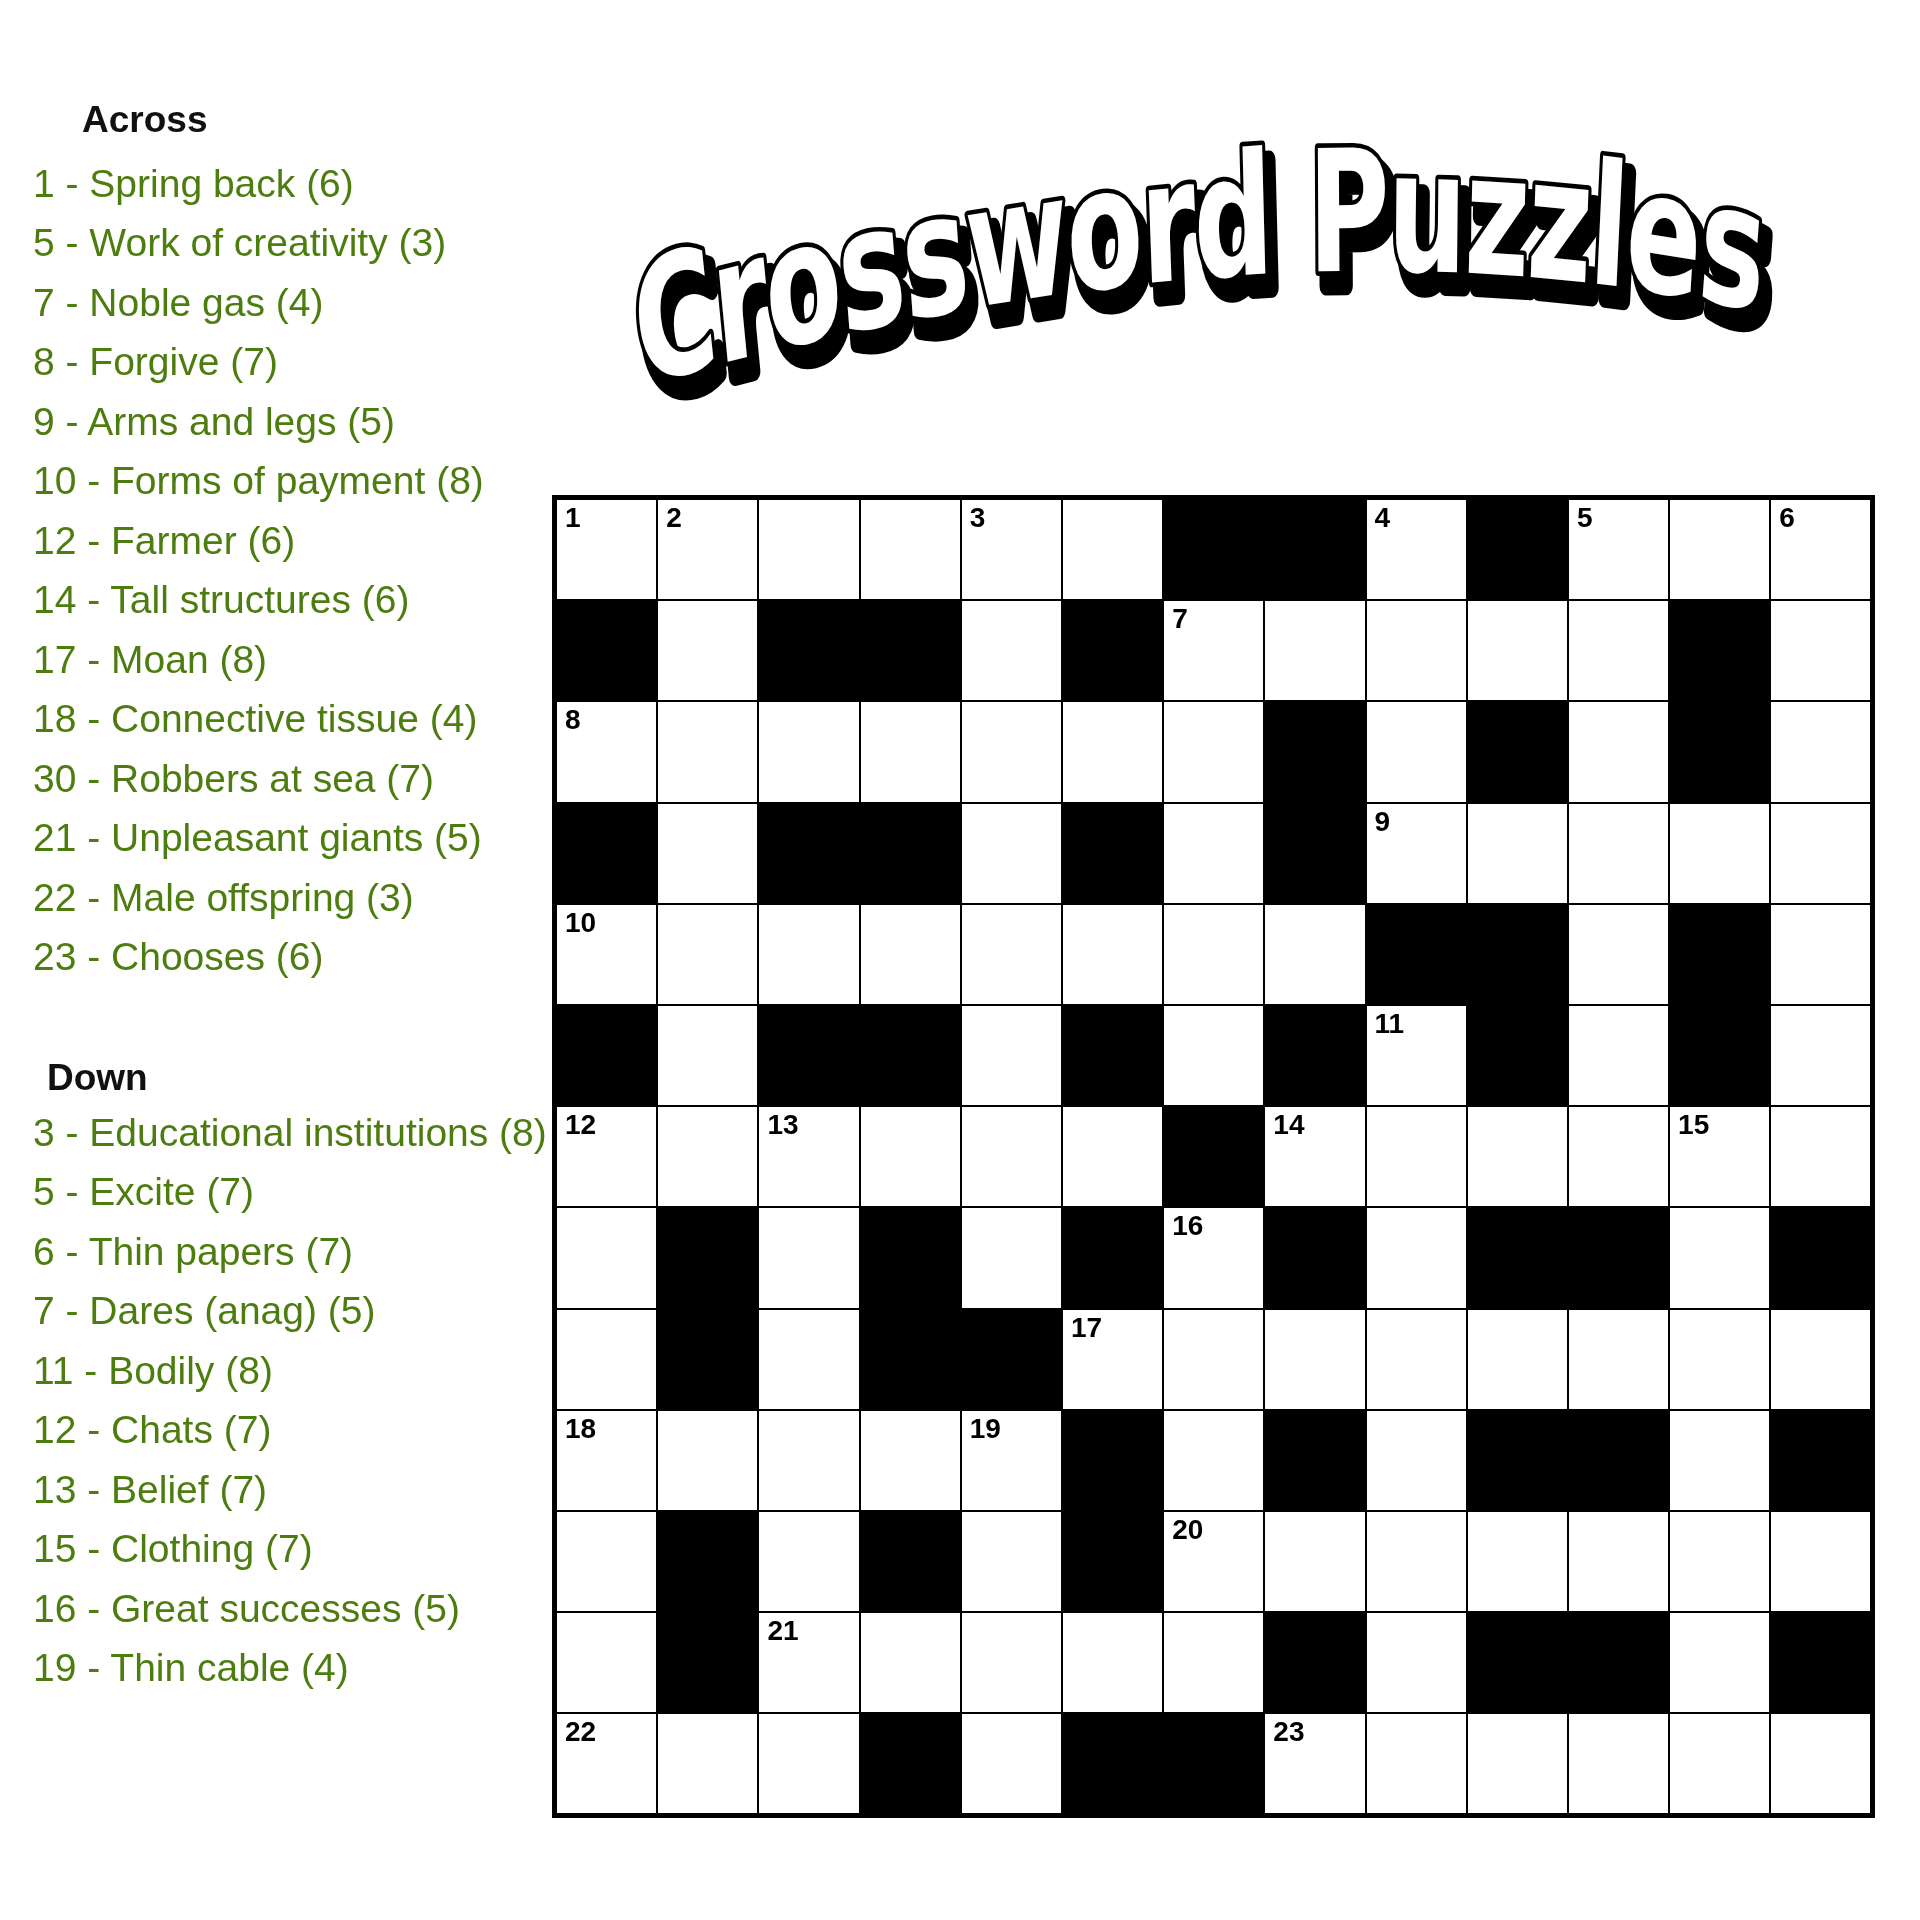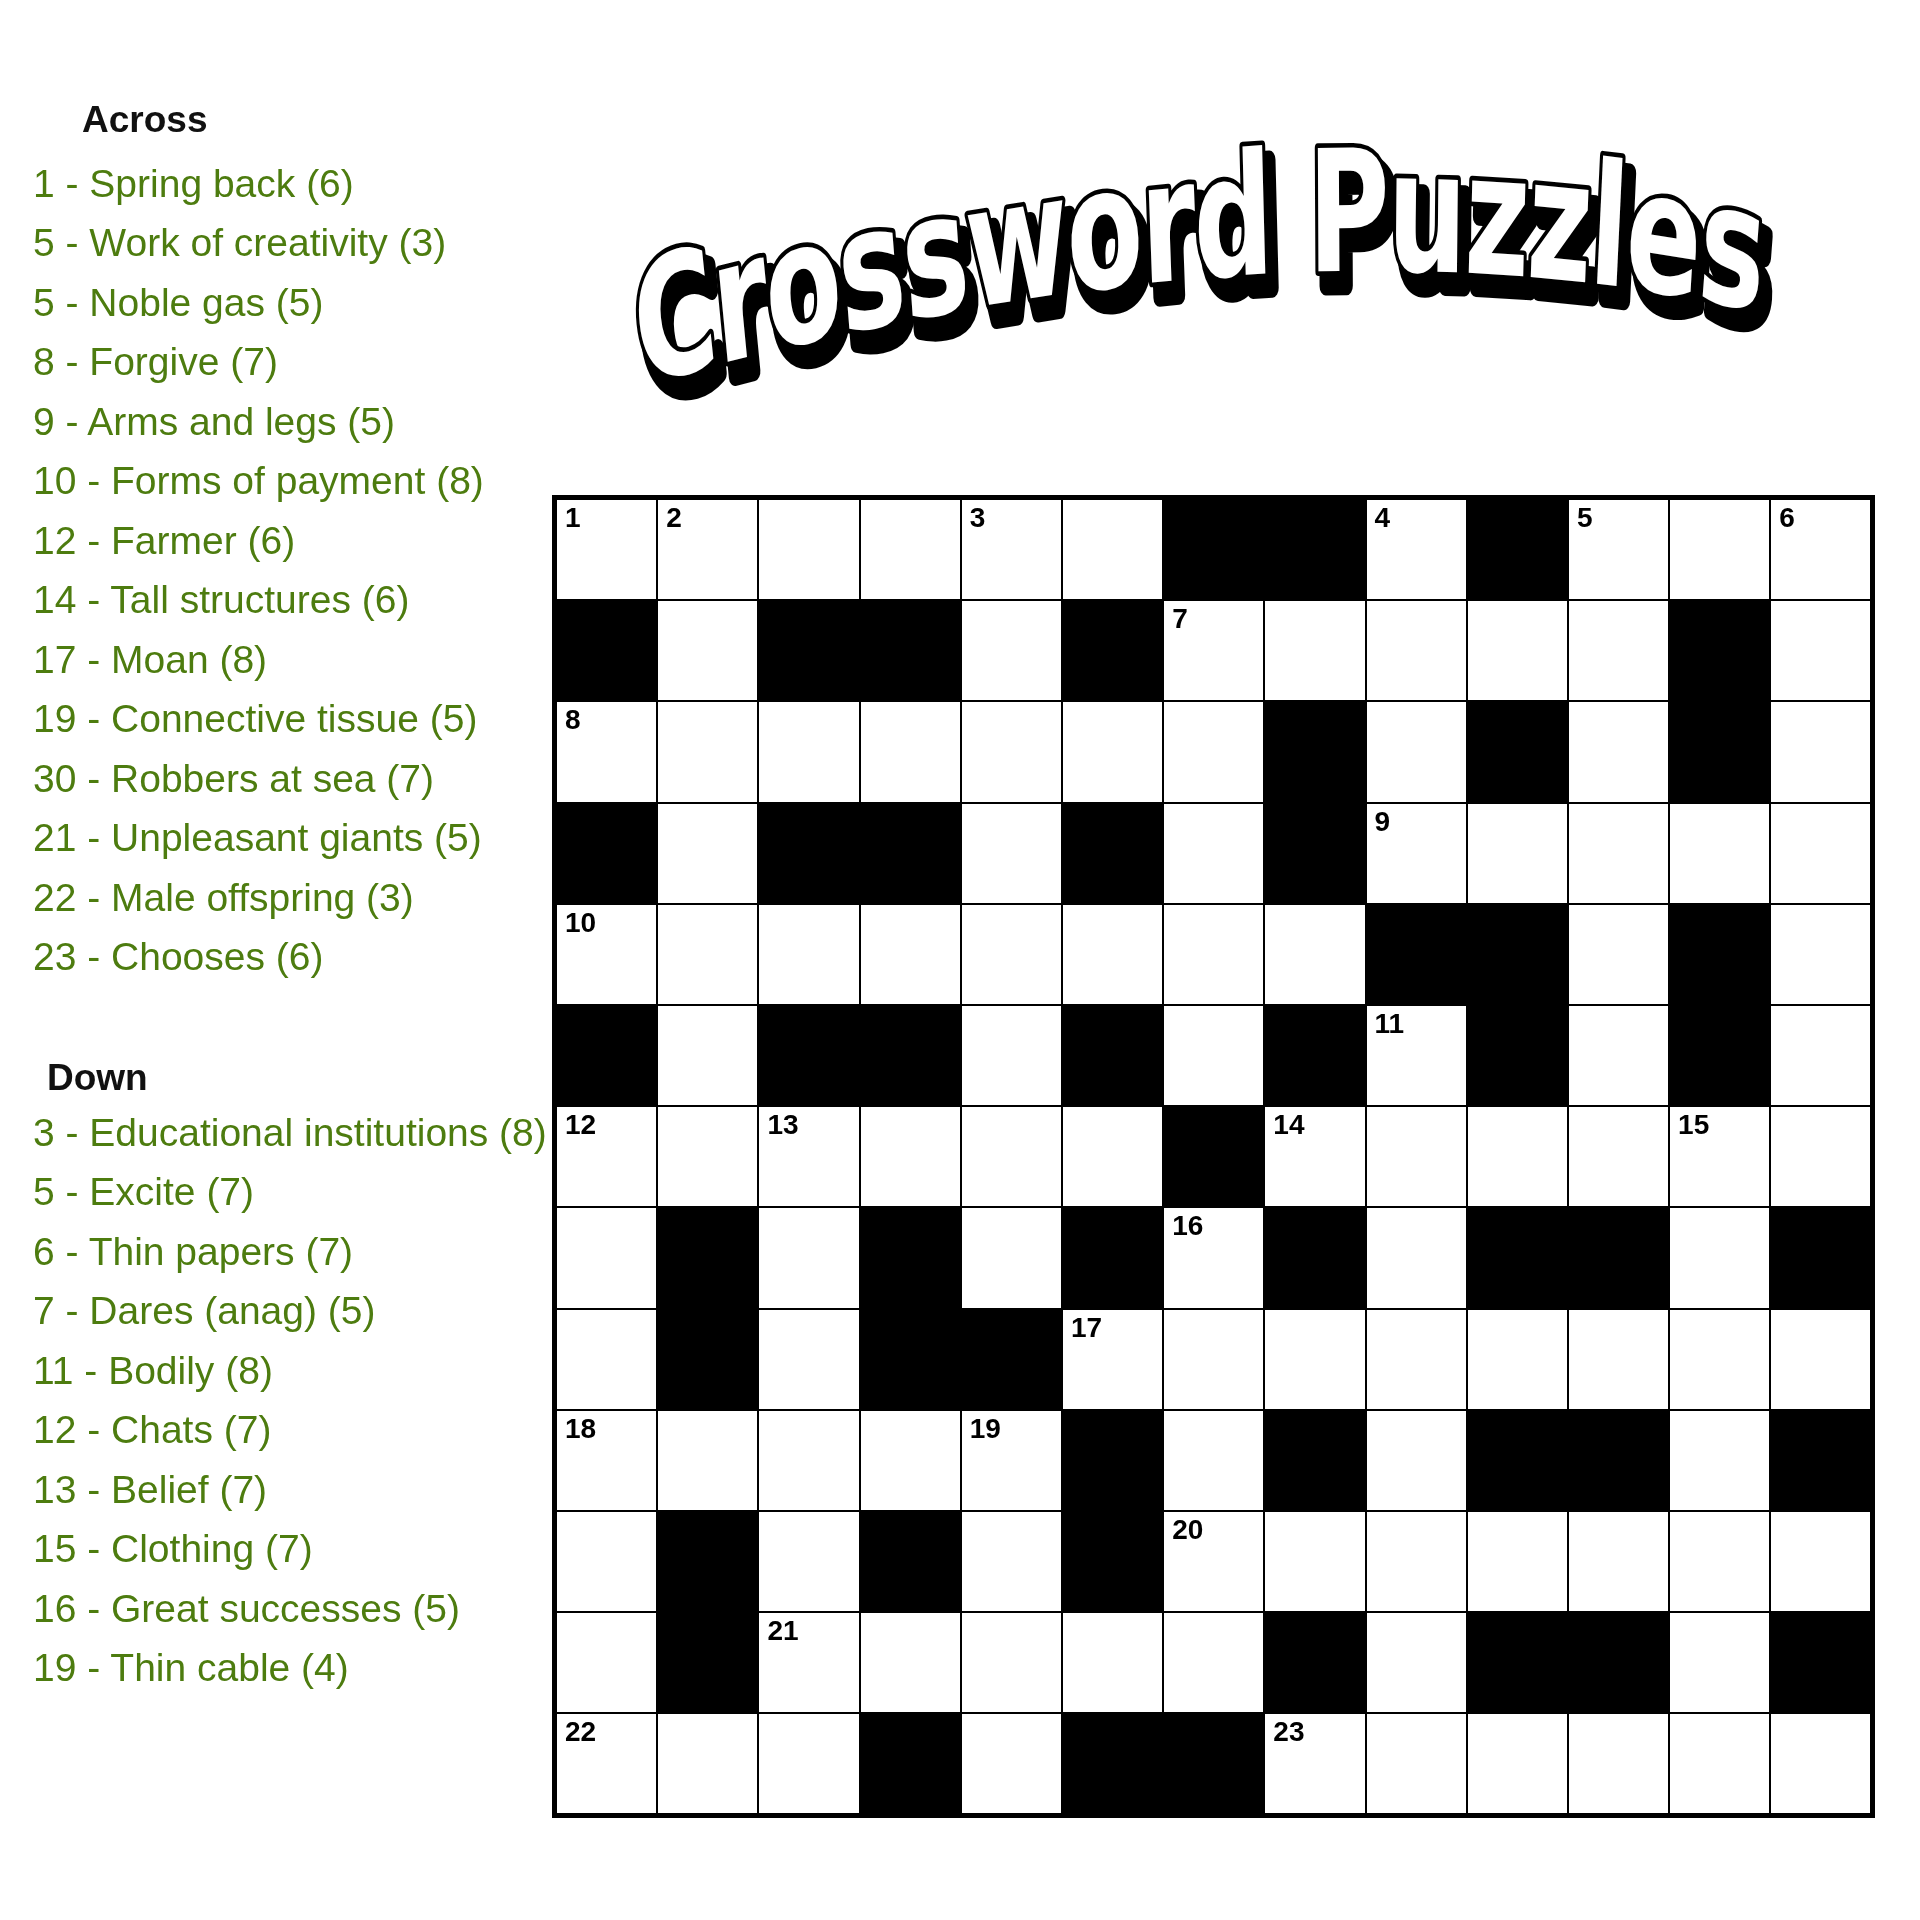--- a/index.html
+++ b/index.html
@@ -72,28 +72,28 @@
 </head>
 <body>
 
 <div id="page">
 
   <div id="across-heading" class="clue-heading">Across</div>
 
   <div id="across-list" class="clue-list">
       <div class="clue-line">1 - Spring back (6)</div>
       <div class="clue-line">5 - Work of creativity (3)</div>
-      <div class="clue-line">5 - Noble gas (5)</div>
+      <div class="clue-line">7 - Noble gas (4)</div>
       <div class="clue-line">8 - Forgive (7)</div>
       <div class="clue-line">9 - Arms and legs (5)</div>
       <div class="clue-line">10 - Forms of payment (8)</div>
       <div class="clue-line">12 - Farmer (6)</div>
       <div class="clue-line">14 - Tall structures (6)</div>
       <div class="clue-line">17 - Moan (8)</div>
-      <div class="clue-line">19 - Connective tissue (5)</div>
+      <div class="clue-line">18 - Connective tissue (4)</div>
       <div class="clue-line">30 - Robbers at sea (7)</div>
       <div class="clue-line">21 - Unpleasant giants (5)</div>
       <div class="clue-line">22 - Male offspring (3)</div>
       <div class="clue-line">23 - Chooses (6)</div>
     </div>
 
   <div id="down-heading" class="clue-heading">Down</div>
 
   <div id="down-list" class="clue-list">
       <div class="clue-line">3 - Educational institutions (8)</div>

